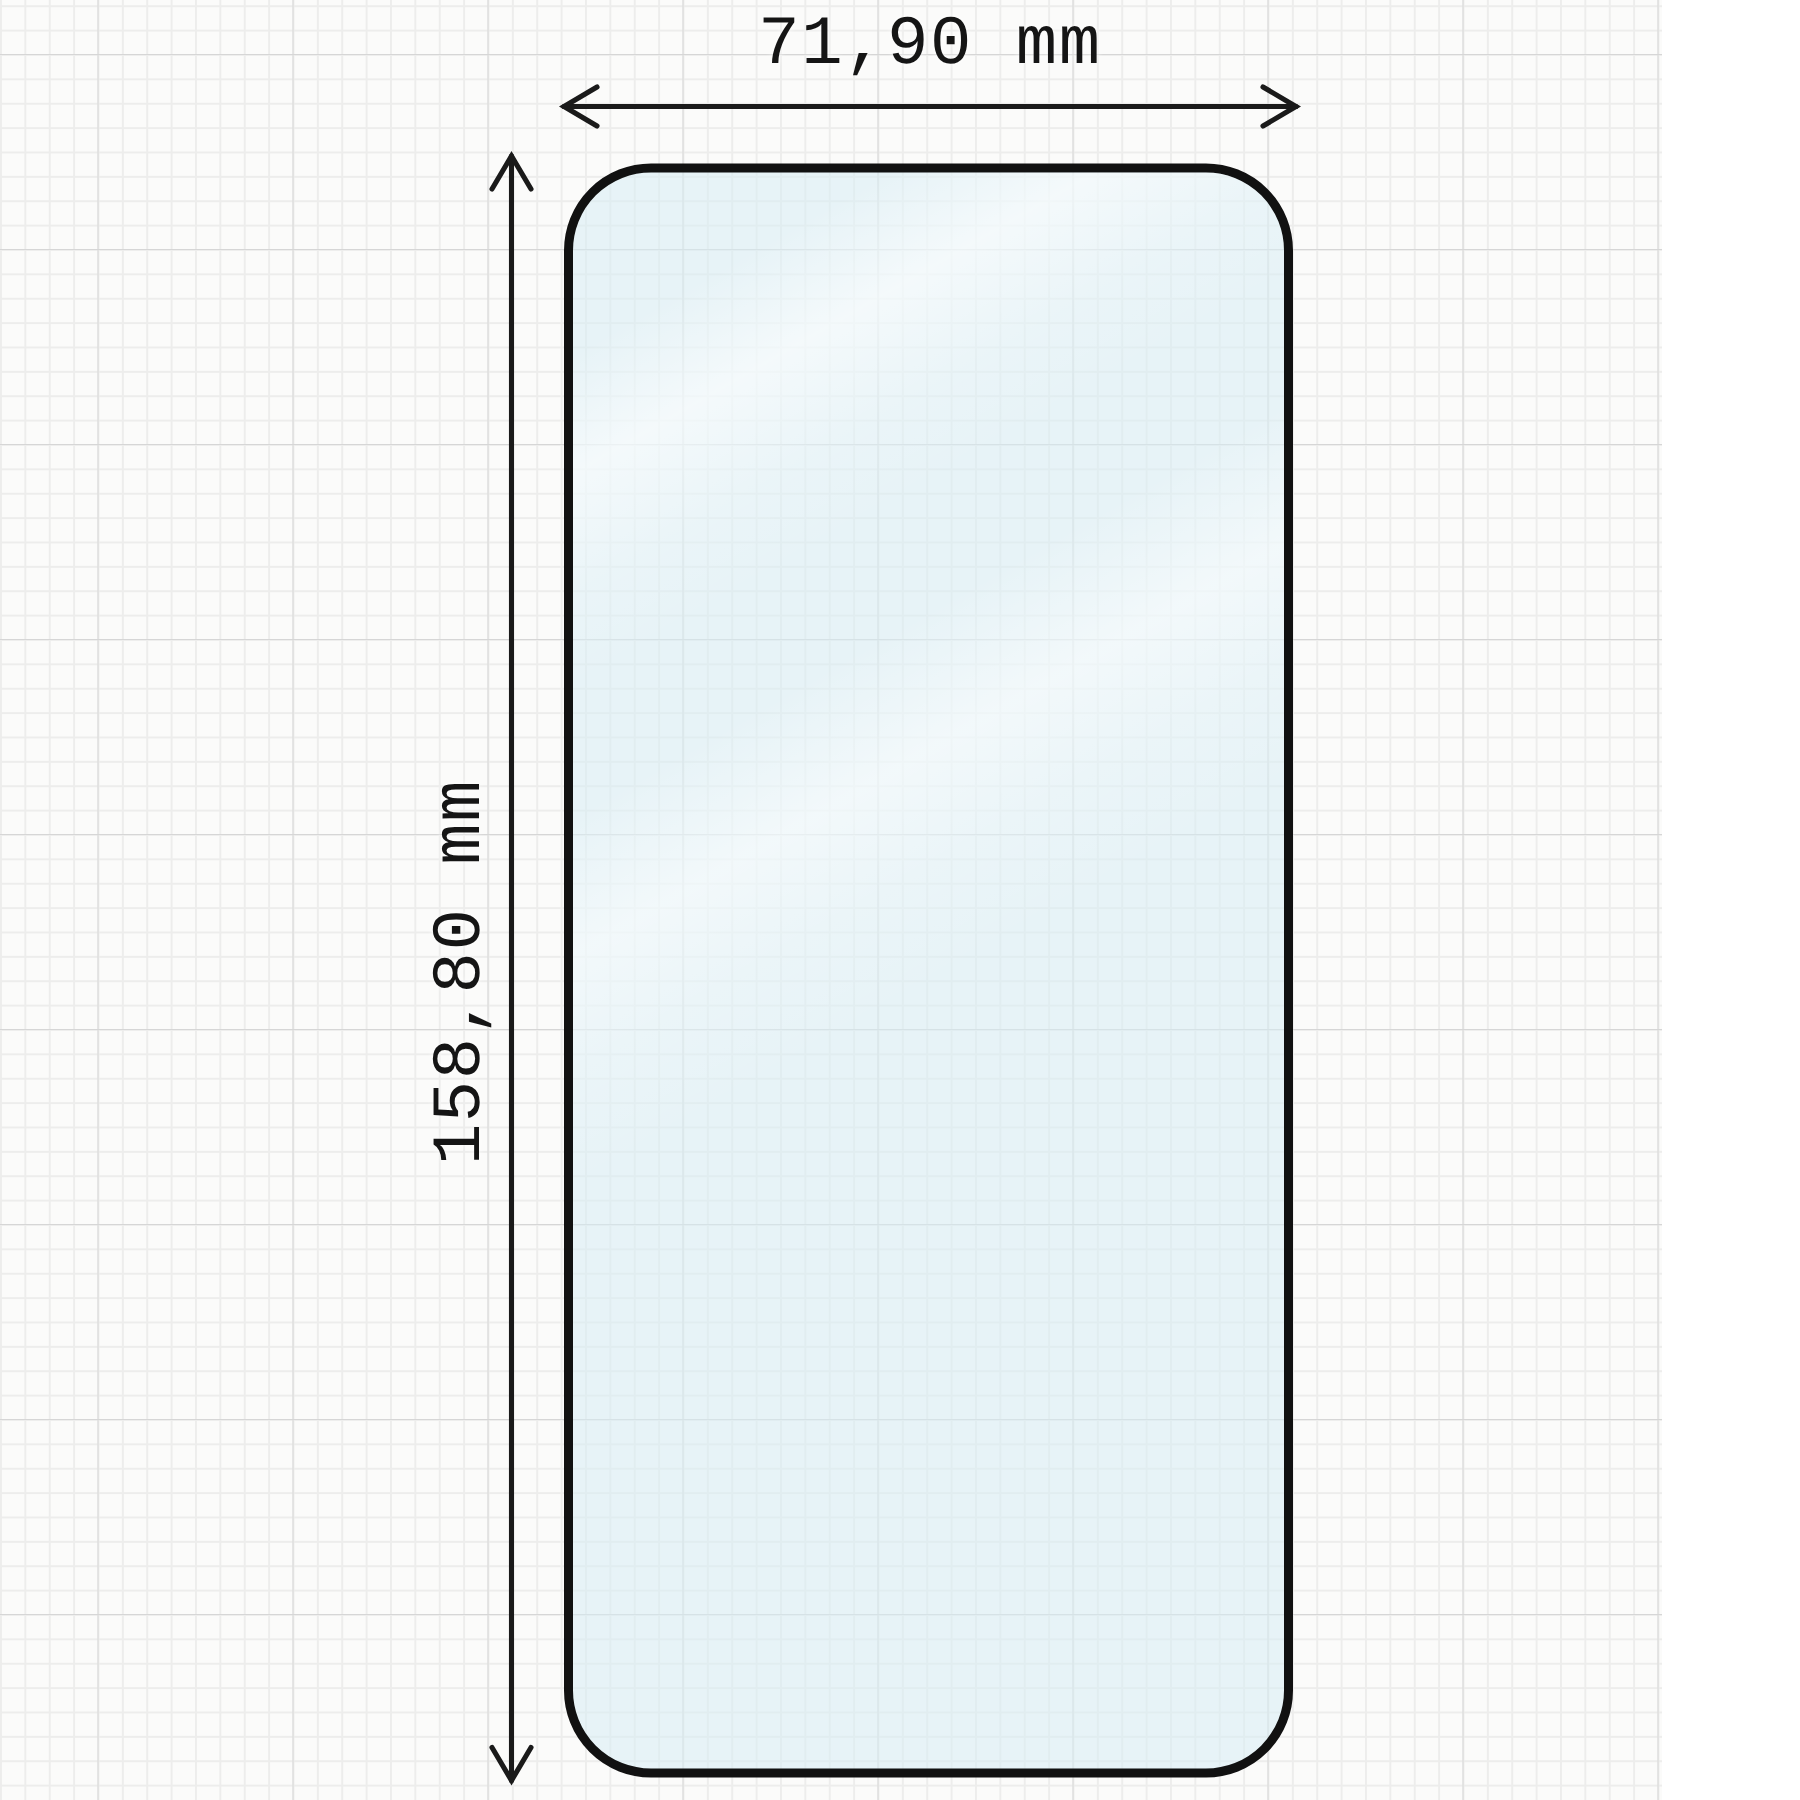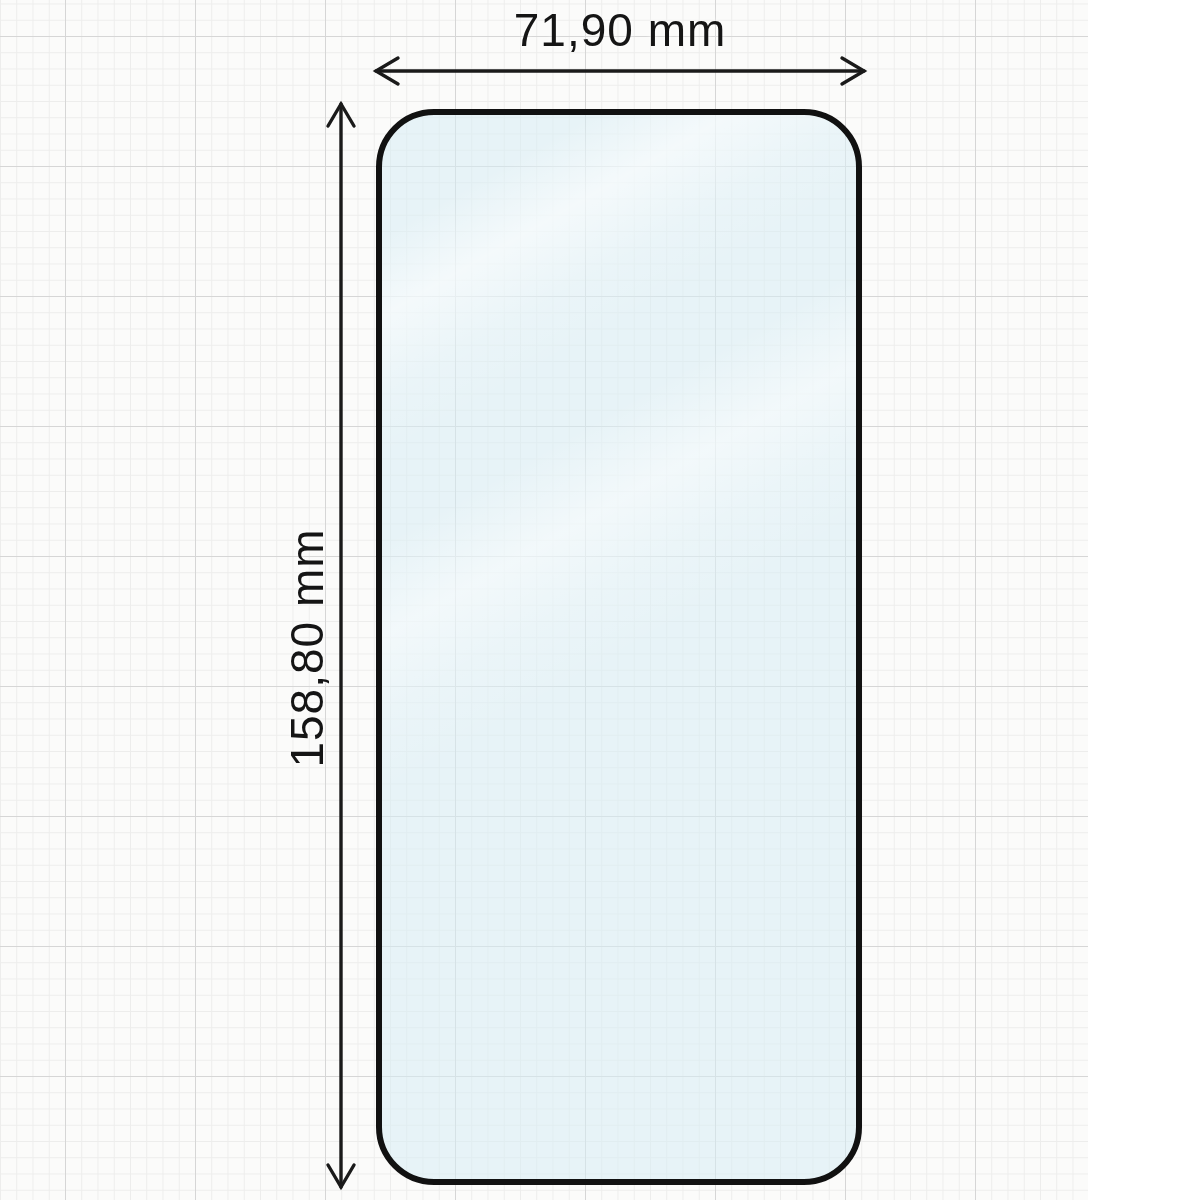--- a/index.html
+++ b/index.html
@@ -14,21 +14,22 @@
       linear-gradient(to right, #d6d6d6 0 1px, transparent 1px),
       linear-gradient(to bottom, #d6d6d6 0 1px, transparent 1px),
       linear-gradient(to right, #ededec 0 1px, transparent 1px),
       linear-gradient(to bottom, #ededec 0 1px, transparent 1px);
     background-size:
       130px 130px,
       130px 130px,
       16.25px 16.25px,
       16.25px 16.25px;
     background-position: 65px 36px, 65px 36px, 65px 36px, 65px 36px;
-    font-family: Liberation Sans, sans-serif;
+    font-family: Liberation Mono, monospace;
+    padding-left: 20px;
   }
 
   
   .glass {
     position: absolute;
     left: 376px;
     top: 109px;
     width: 486px;
     height: 1076px;
     box-sizing: border-box;

